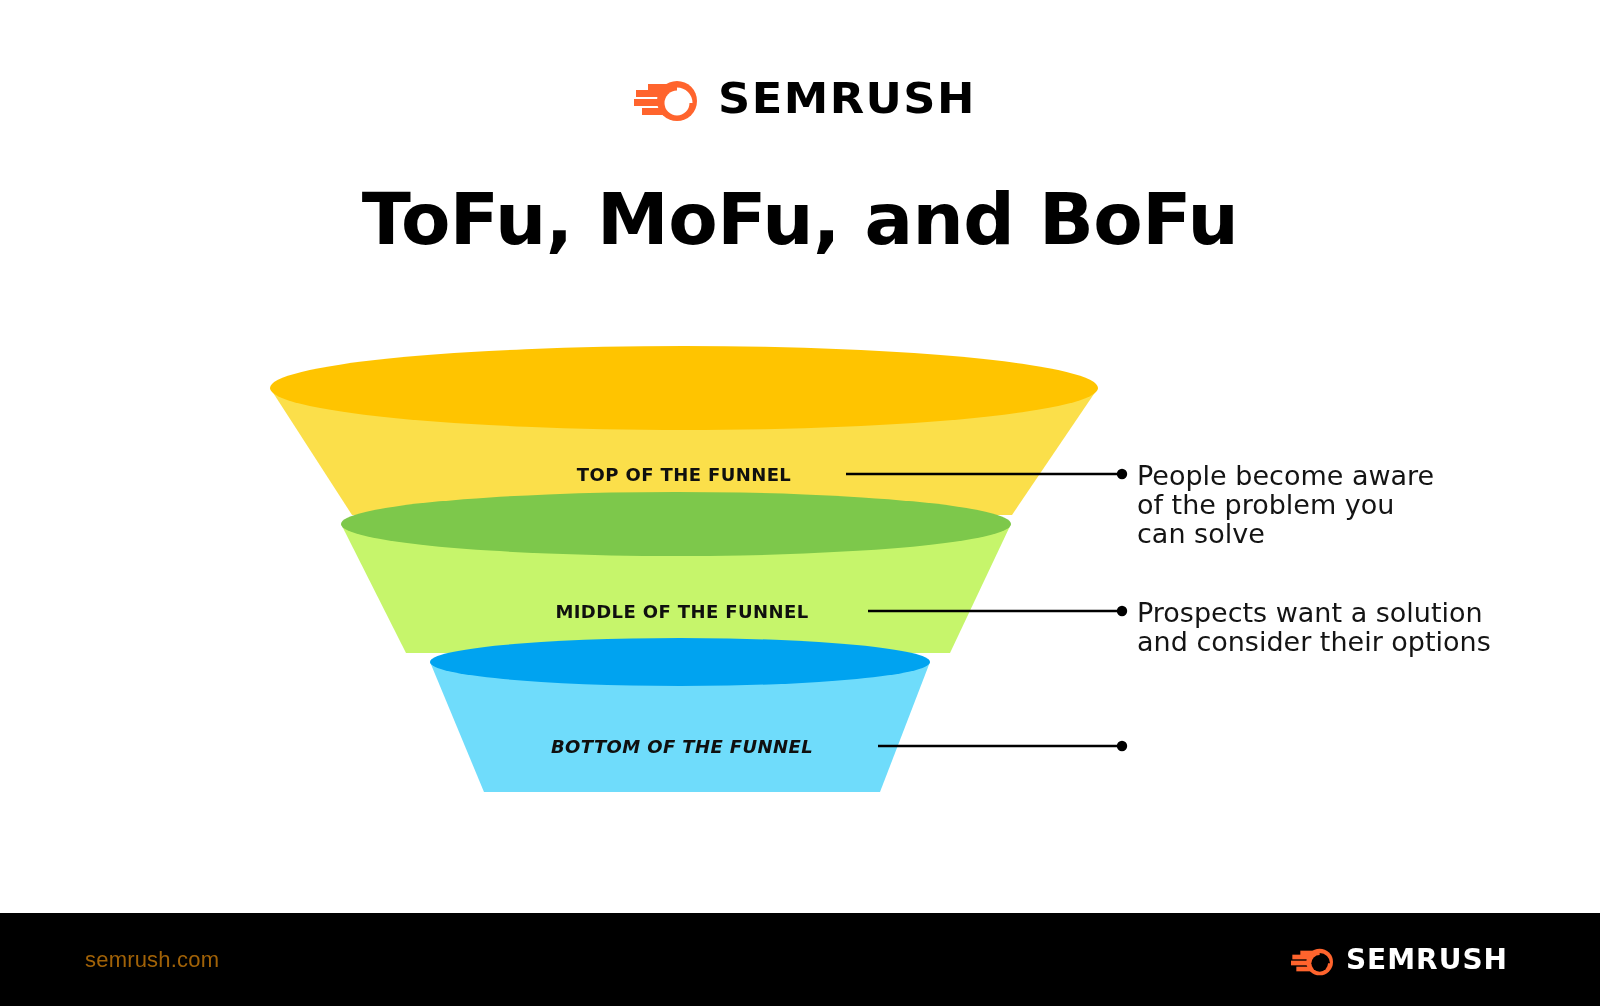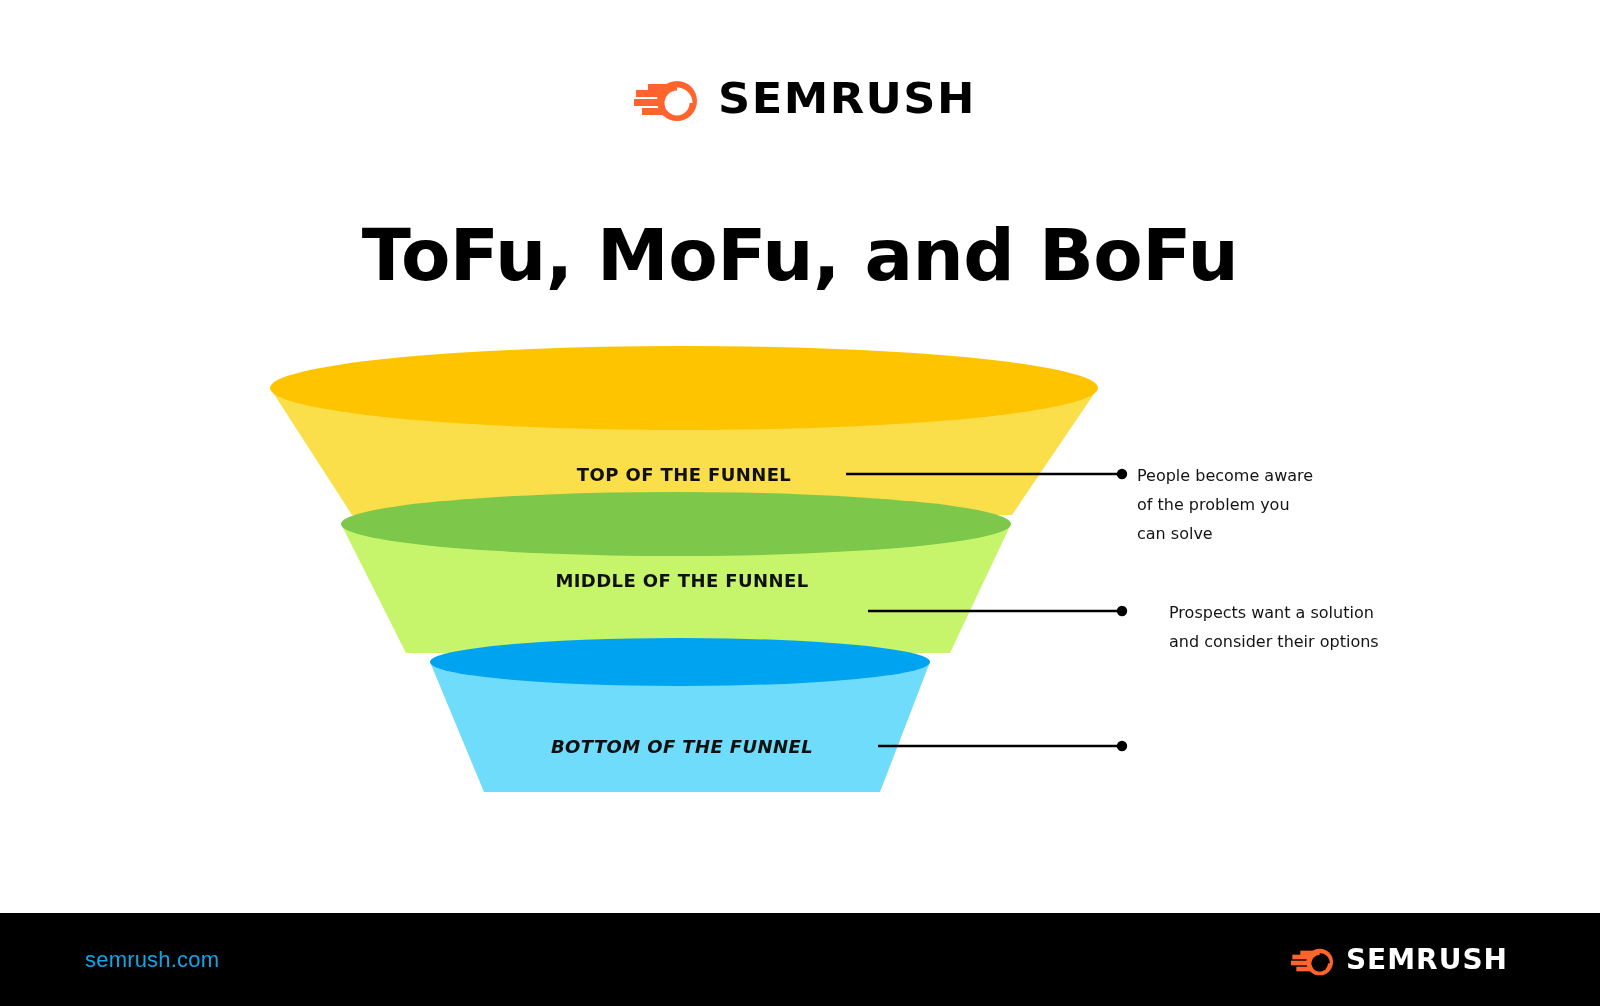--- a/index.html
+++ b/index.html
@@ -53,21 +53,20 @@
     left: 0;
     top: 183px;
     width: 1600px;
     text-align: center;
     font-family: "DejaVu Sans", sans-serif;
     font-weight: bold;
     font-size: 72px;
     letter-spacing: -0.5px;
     color: #000000;
     line-height: 1;
-    margin-top: 36px;
   }
 
   
   .funnel-stage {
     position: absolute;
     left: 0;
     top: 0;
     width: 1600px;
     height: 906px;
   }
@@ -82,21 +81,21 @@
     font-weight: bold;
     font-size: 18px;
     letter-spacing: 0.4px;
     color: #10100f;
     white-space: nowrap;
     transform: translate(-50%, -50%);
   }
   .annotation {
     position: absolute;
     font-family: "DejaVu Sans", sans-serif;
-    font-size: 16px;
+    font-size: 27px;
     line-height: 29px;
     color: #141414;
     white-space: pre-line;
   }
 
   
   .footer-bar {
     position: absolute;
     left: 0;
     top: 913px;
@@ -104,21 +103,21 @@
     height: 93px;
     background: #000000;
   }
   .footer-url {
     position: absolute;
     left: 85px;
     top: 50%;
     transform: translateY(-50%);
     font-family: "Liberation Sans", sans-serif;
     font-size: 22px;
-    color: #0ea5e9;
+    color: #a16207;
     letter-spacing: 0.2px;
   }
   .footer-brand {
     position: absolute;
     right: 92px;
     top: 50%;
     transform: translateY(-50%);
     display: flex;
     align-items: center;
     gap: 11px;
@@ -183,27 +182,27 @@
         <line x1="868" y1="611" x2="1118" y2="611"></line>
         <circle cx="1122" cy="611" r="5.2" stroke="none"></circle>
       </g>
       <g stroke="#000000" stroke-width="2.4" fill="#000000">
         <line x1="878" y1="746" x2="1118" y2="746"></line>
         <circle cx="1122" cy="746" r="5.2" stroke="none"></circle>
       </g>
     </svg>
 
     <div class="tier-label" style="left:684px; top:474px;">TOP OF THE FUNNEL</div>
-    <div class="tier-label" style="left:682px; top:580px;">MIDDLE OF THE FUNNEL</div>
+    <div class="tier-label" style="left:682px; top:611px;">MIDDLE OF THE FUNNEL</div>
     <div class="tier-label" style="left:682px; top:746px;font-style:italic;">BOTTOM OF THE FUNNEL</div>
 
     <div class="annotation" style="left:1137px; top:461px;">People become aware
 of the problem you
 can solve</div>
-    <div class="annotation" style="left:1137px; top:598px;margin-left:32px;">Prospects want a solution
+    <div class="annotation" style="left:1137px; top:598px;">Prospects want a solution
 and consider their options</div>
   </div>
 
   <div class="footer-bar">
     <span class="footer-url">semrush.com</span>
     <div class="footer-brand">
       <svg class="comet-icon" viewBox="0 0 66 48">
         <path d="M2 16 L34 16 L34 23 L2 23 Z" fill="#FF642D"></path>
         <path d="M0 25 L30 25 L30 32 L0 32 Z" fill="#FF642D"></path>
         <path d="M8 34 L32 34 L32 41 L8 41 Z" fill="#FF642D"></path>

